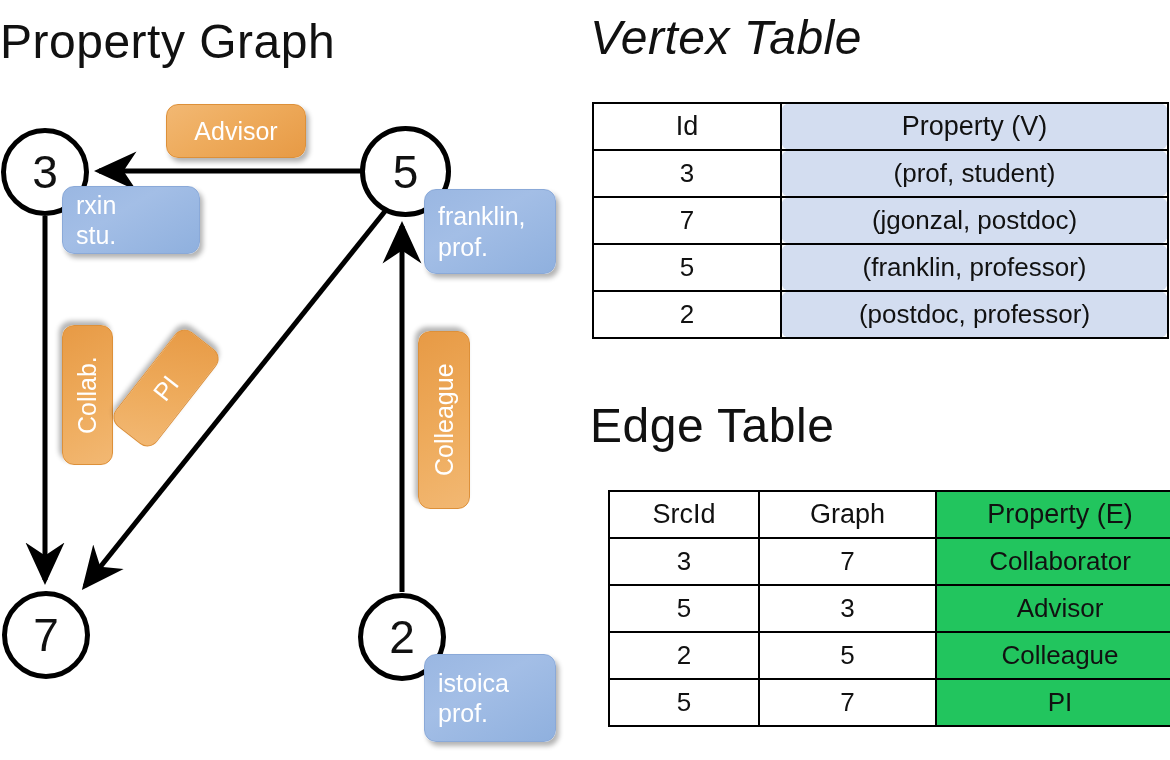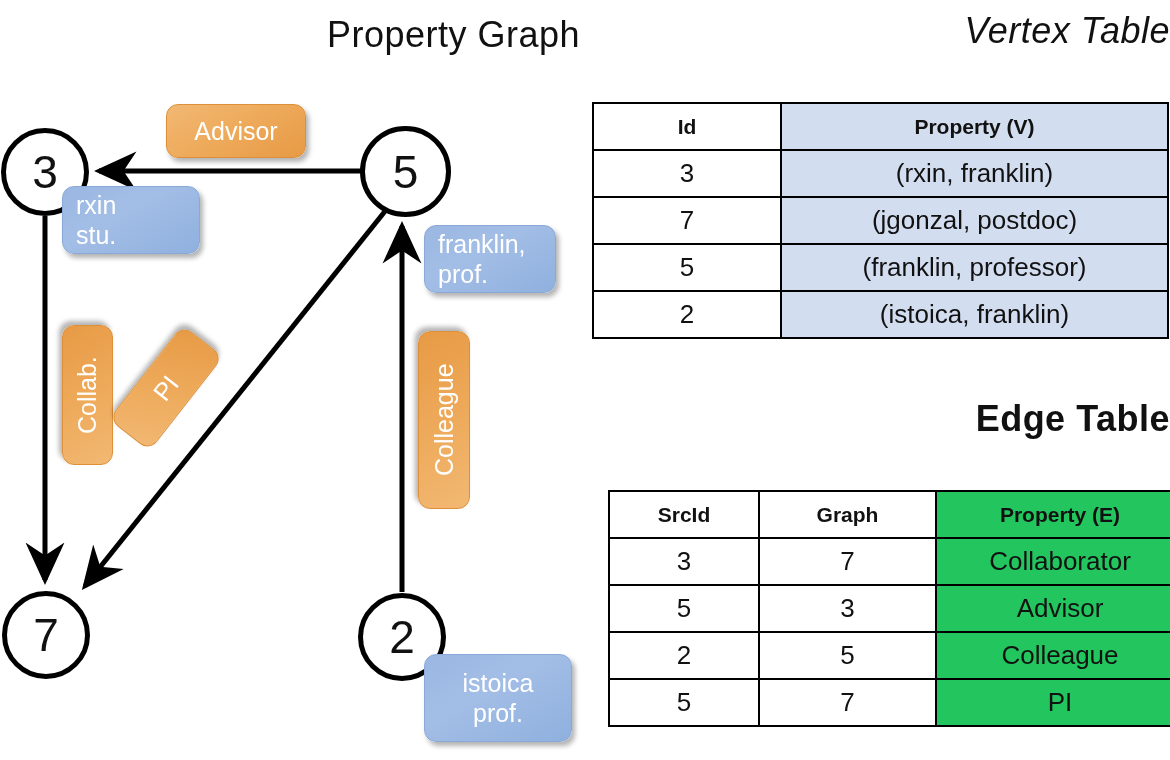--- a/index.html
+++ b/index.html
@@ -13,29 +13,29 @@
     position: relative;
     overflow: hidden;
     font-family: "Liberation Sans", sans-serif;
     color: #000000;
   }
 
   
   .slide-title {
     position: absolute;
     font-weight: 300;
-    font-size: 36px;
+    font-size: 48px;
     letter-spacing: 0.5px;
     color: #111111;
     white-space: nowrap;
-    text-align: right;
+    text-align: left;
   }
   #title-property-graph { left: 0px;  top: 14px;  width: 580px; }
   #title-vertex-table   { left: 590px; top: 10px; width: 580px; font-style: italic; }
-  #title-edge-table     { left: 590px; top: 398px; width: 580px; font-weight: bold; }
+  #title-edge-table     { left: 590px; top: 398px; width: 580px; }
 
   
   #graph-panel {
     position: absolute;
     left: 0; top: 0;
     width: 585px; height: 760px;
   }
   #graph-svg {
     position: absolute;
     left: 0; top: 0;
@@ -100,24 +100,24 @@
   }
   .data-table td, .data-table th {
     border: 2px solid #000;
     height: 45px;
     text-align: center;
     padding: 0 4px;
     font-weight: 300;
     color: #111;
   }
   .data-table th {
-    font-weight: bold;
-    font-size: 21px;
-  }
-  .cell-blue { background: #d3ddf0; }
+    font-weight: normal;
+    font-size: 27px;
+  }
+  .cell-blue { background: #d3ddf0; border-radius: 9px; }
   .cell-peach { background: #22c55e; }
 
   #vertex-table { left: 592px; top: 102px; width: 575px; }
   #edge-table   { left: 608px; top: 490px; width: 575px; }
 </style>
 </head>
 <body>
 
 <div class="slide-title" id="title-property-graph">Property Graph</div>
 
@@ -154,27 +154,27 @@
   </div>
   <div class="node-circle" style="left:358px; top:593px; width:88px; height:88px;">
     <span>2</span>
   </div>
 
   <div class="prop-box vertex" style="left:62px; top:186px; width:138px; height:68px;">
     <div>rxin</div>
     <div>stu.</div>
   </div>
 
-  <div class="prop-box vertex" style="left:424px; top:189px; width:132px; height:68px;margin-top:36px;">
+  <div class="prop-box vertex" style="left:424px; top:189px; width:132px; height:85px;">
     <div>franklin,</div>
     <div>prof.</div>
   </div>
 
 
-  <div class="prop-box vertex" style="left:424px; top:654px; width:148px; height:88px;align-items:center;">
+  <div class="prop-box vertex" style="left:424px; top:654px; width:132px; height:88px;">
     <div>istoica</div>
     <div>prof.</div>
   </div>
 
   <div class="prop-box edge" style="left:166px; top:104px; width:140px; height:54px;">
     <span>Advisor</span>
   </div>
 
   <div class="prop-box edge vert-text" style="left:62px; top:325px; width:51px; height:140px; transform: rotate(180deg);">
     <span>Collab.</span>
@@ -197,33 +197,33 @@
     </colgroup>
   <thead>
     <tr>
       <th>Id</th>
       <th class="cell-blue">Property (V)</th>
     </tr>
   </thead>
   <tbody>
     <tr>
       <td>3</td>
-      <td class="cell-blue">(rxin, franklin)</td>
+      <td class="cell-blue">(prof, student)</td>
     </tr>
     <tr>
       <td>7</td>
       <td class="cell-blue">(jgonzal, postdoc)</td>
     </tr>
     <tr>
       <td>5</td>
       <td class="cell-blue">(franklin, professor)</td>
     </tr>
     <tr>
       <td>2</td>
-      <td class="cell-blue">(istoica, franklin)</td>
+      <td class="cell-blue">(postdoc, professor)</td>
     </tr>
   </tbody>
 </table>
 
 <table class="data-table" id="edge-table">
   <colgroup>
       <col style="width:150px">
       <col style="width:177px">
       <col style="width:248px">
     </colgroup>

